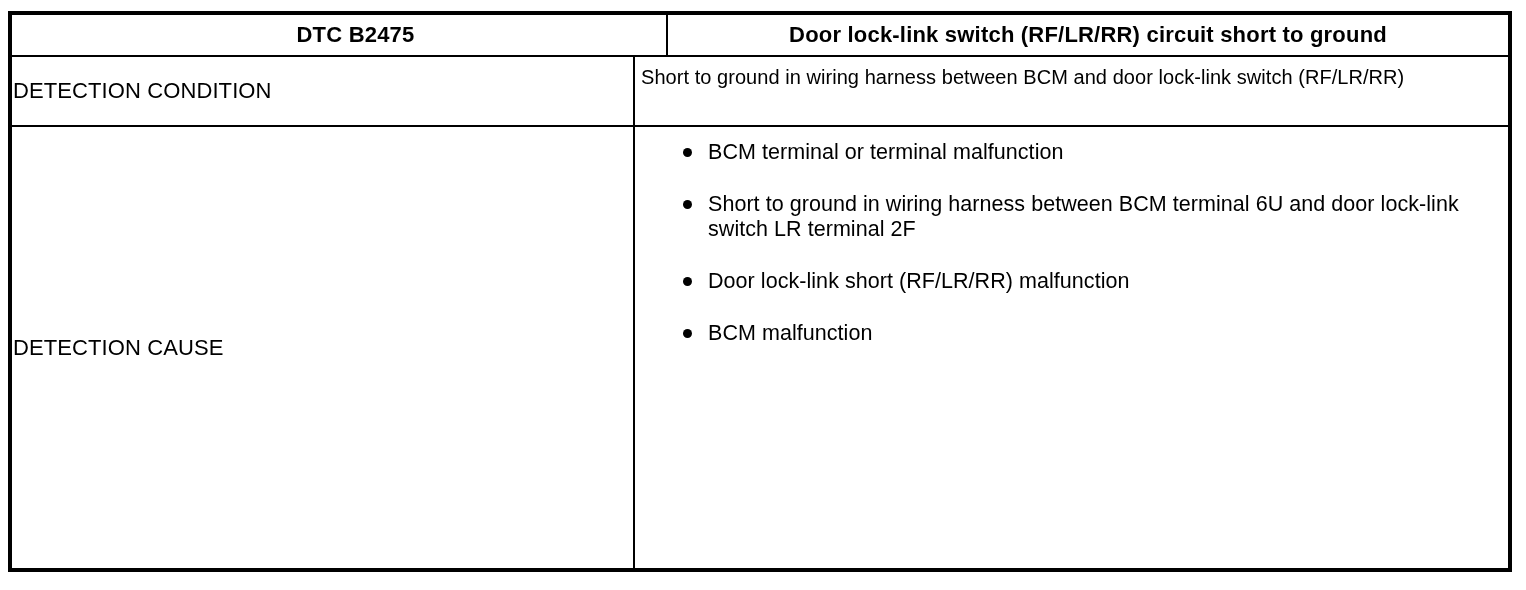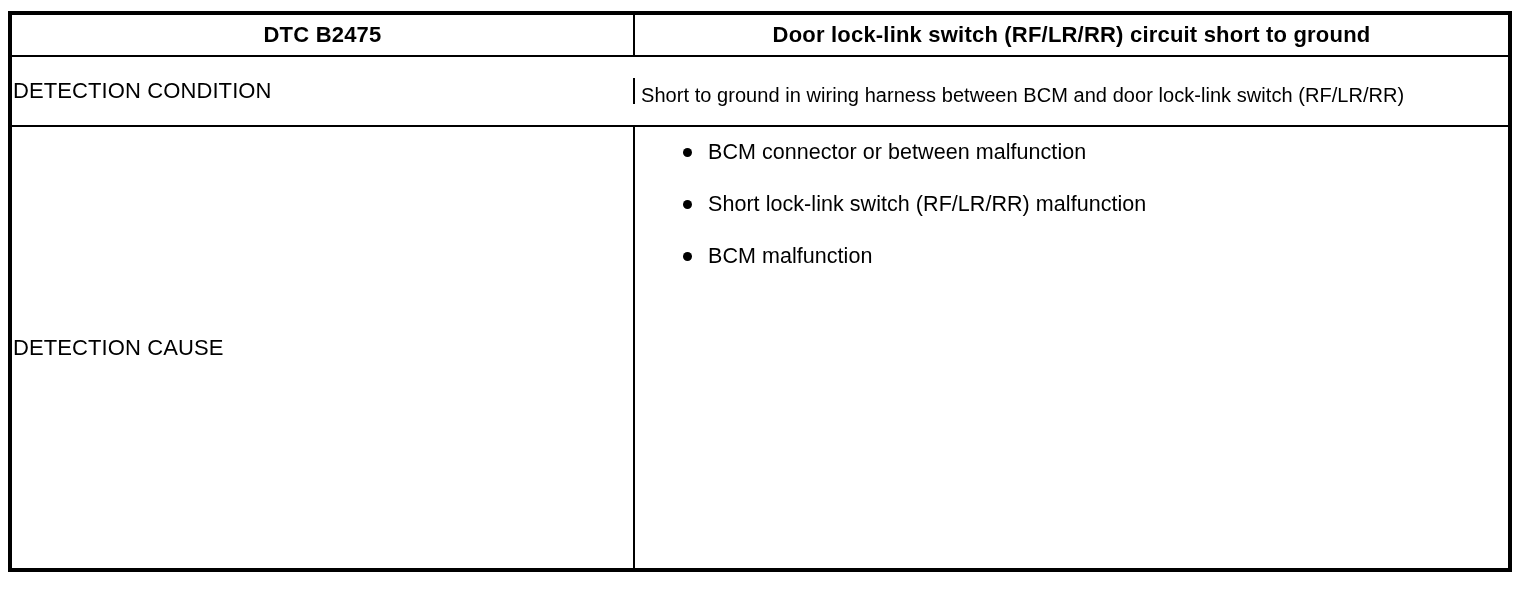--- a/index.html
+++ b/index.html
@@ -44,26 +44,26 @@
   
   .row {
     display: flex;
     box-sizing: border-box;
     width: 100%;
   }
 
   .row-title {
     height: 42px;
     border-bottom: 2px solid #000000;
+    padding-left: 33px;
   }
 
   .row-detection {
     height: 70px;
     border-bottom: 2px solid #000000;
-    align-items: center;
   }
 
   .row-cause {
     height: 441px;
   }
 
   
   .cell-left {
     box-sizing: border-box;
     width: 623px;
@@ -174,25 +174,29 @@
       </div>
 
       <div class="row row-cause">
         <div class="cell-left">
           <div class="label-text">DETECTION CAUSE</div>
         </div>
         <div class="cell-right">
           <ul class="cause-list" id="cause-list">
               <li class="cause-item">
                 <span class="bullet"></span>
-                <span class="cause-text">BCM connector or between malfunction</span>
-              </li>
-              <li class="cause-item">
-                <span class="bullet"></span>
-                <span class="cause-text">Short lock-link switch (RF/LR/RR) malfunction</span>
+                <span class="cause-text">BCM terminal or terminal malfunction</span>
+              </li>
+              <li class="cause-item">
+                <span class="bullet"></span>
+                <span class="cause-text">Short to ground in wiring harness between BCM terminal 6U and door lock-link switch LR terminal 2F</span>
+              </li>
+              <li class="cause-item">
+                <span class="bullet"></span>
+                <span class="cause-text">Door lock-link short (RF/LR/RR) malfunction</span>
               </li>
               <li class="cause-item">
                 <span class="bullet"></span>
                 <span class="cause-text">BCM malfunction</span>
               </li>
             </ul>
         </div>
       </div>
 
     </div>

